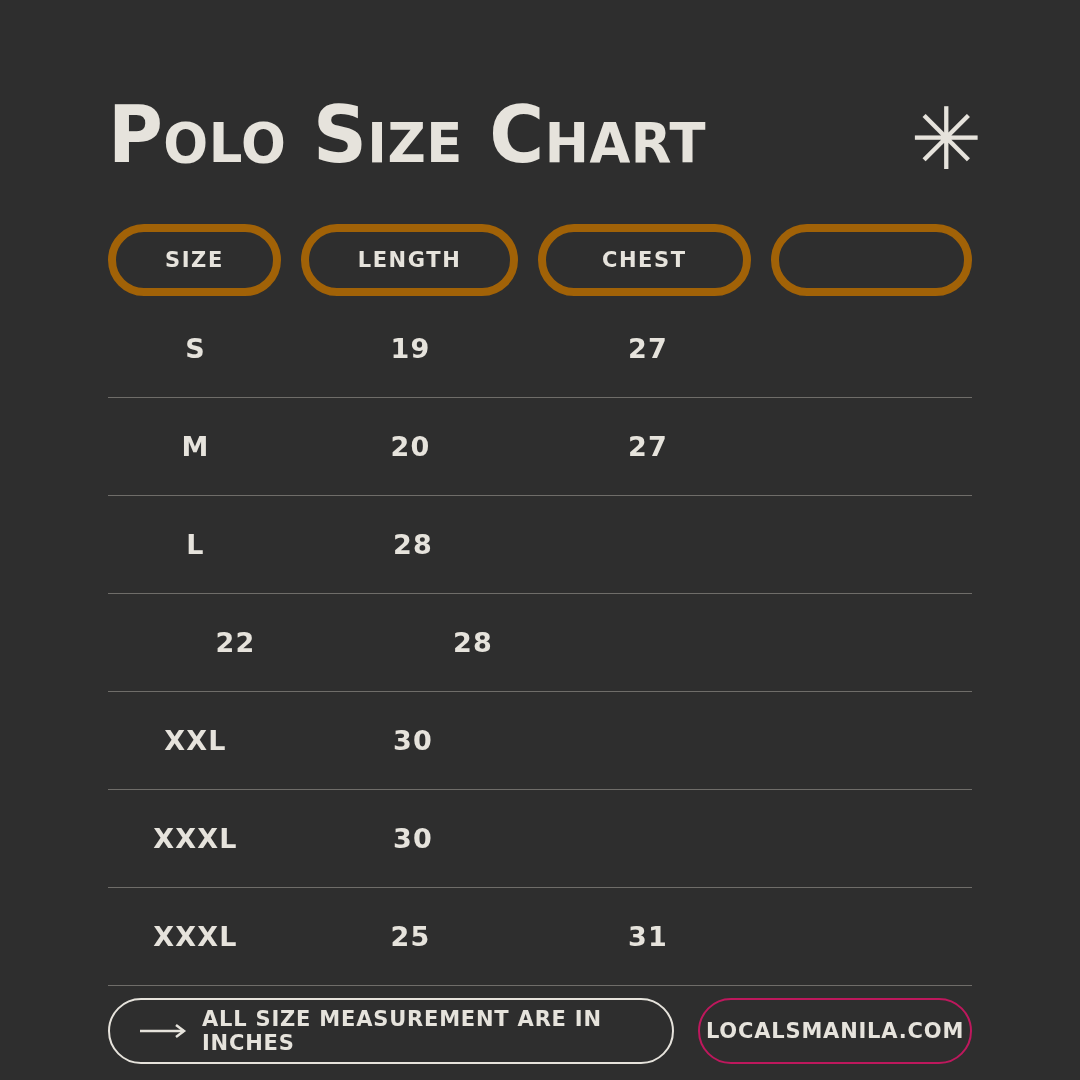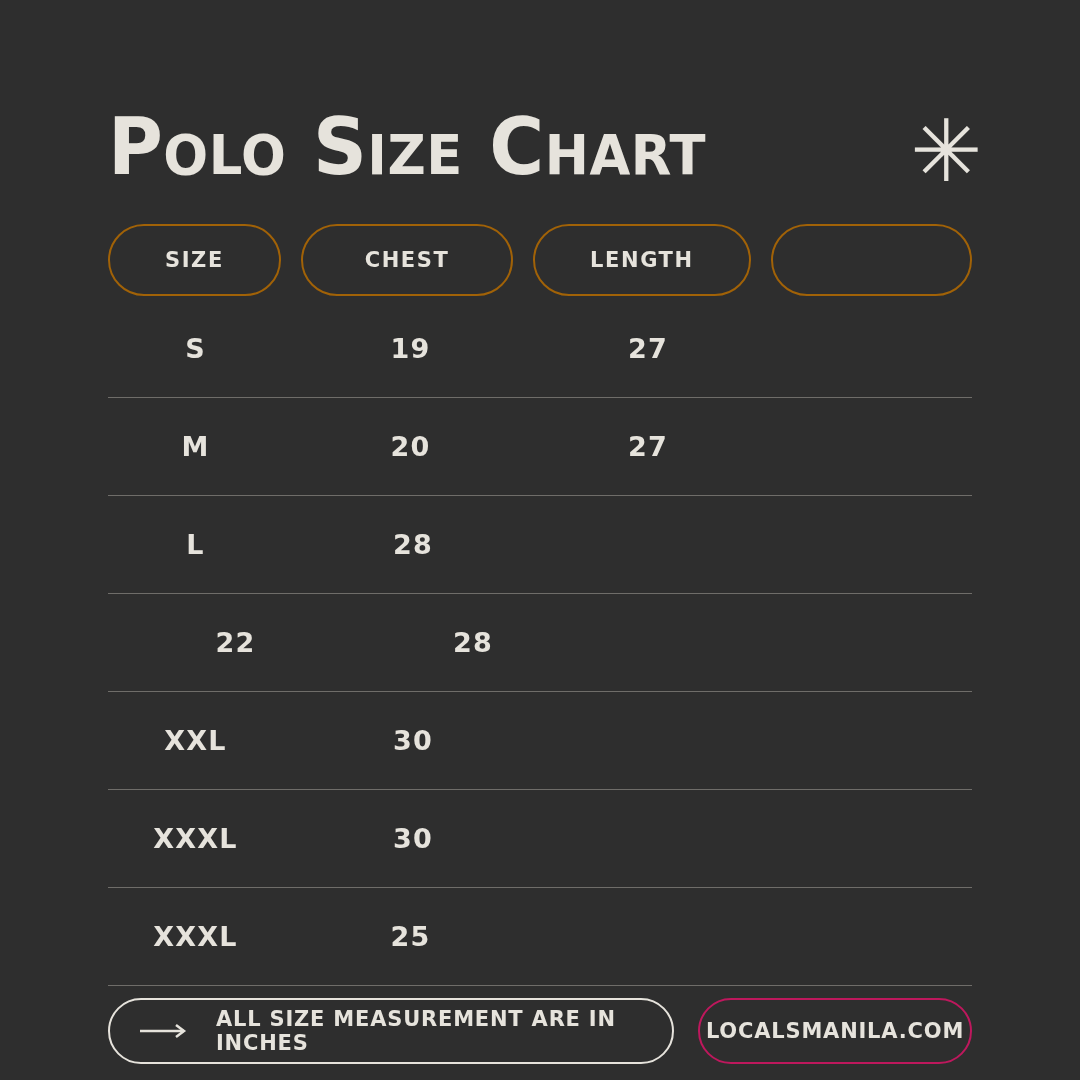--- a/index.html
+++ b/index.html
@@ -16,21 +16,21 @@
     width: 1080px;
     height: 1080px;
     background: #2e2e2e;
     overflow: hidden;
   }
 
   
   .header {
     position: absolute;
     left: 108px;
-    top: 92px;
+    top: 80px;
     width: 880px;
     height: 110px;
     display: flex;
     align-items: center;
     justify-content: space-between;
     text-align: center;
   }
   .title {
     color: #e6e3dc;
     font-family: "DejaVu Sans", sans-serif;
@@ -58,21 +58,21 @@
   .pill-row {
     position: absolute;
     left: 108px;
     top: 224px;
     width: 864px;
     display: flex;
     gap: 20px;
   }
   .pill {
     height: 72px;
-    border: 2px solid #a16207;
+    border: 8px solid #a16207;
     border-radius: 38px;
     display: flex;
     align-items: center;
     justify-content: center;
     color: #e6e3dc;
     font-family: "DejaVu Sans", sans-serif;
     font-weight: 700;
     font-size: 21px;
     letter-spacing: 1.6px;
     font-variant: small-caps;
@@ -122,21 +122,21 @@
     align-items: center;
   }
   .footer-note {
     width: 566px;
     height: 66px;
     border: 2px solid #e6e3dc;
     border-radius: 34px;
     display: flex;
     align-items: center;
     padding-left: 28px;
-    gap: 24px;
+    gap: 10px;
   }
   .arrow-icon {
     display: inline-flex;
     align-items: center;
   }
   .footer-note-text {
     color: #e6e3dc;
     font-family: "DejaVu Sans", sans-serif;
     font-weight: 700;
     font-size: 21px;
@@ -166,22 +166,22 @@
 
 <div class="page">
 
   <div class="header">
     <div class="title">Polo Size Chart</div>
     <div class="asterisk">✳</div>
   </div>
 
   <div class="pill-row">
     <div class="pill size">SIZE</div>
+    <div class="pill length">LENGTH</div>
     <div class="pill chest">CHEST</div>
-    <div class="pill length">LENGTH</div>
     <div class="pill blank"></div>
   </div>
 
   <div class="table">
 
     <div class="row">
       <div class="cell c-size">S</div>
       <div class="cell c-chest">19</div>
       <div class="cell c-length">27</div>
     </div>
@@ -208,20 +208,21 @@
     </div>
 
     <div class="row">
       <div class="cell c-size">XXXL</div>
       <div class="cell c-length">30</div>
     </div>
 
     <div class="row">
       <div class="cell c-size">XXXL</div>
       <div class="cell c-chest">25</div>
+      <div class="cell c-length">31</div>
     </div>
 
   </div>
 
   <div class="footer">
     <div class="footer-note">
       <span class="arrow-icon">
         <svg width="54" height="16" viewBox="0 0 54 16" aria-hidden="true">
           <line x1="2" y1="8" x2="46" y2="8" stroke="#e6e3dc" stroke-width="2.5"></line>
           <polyline points="38,2 46,8 38,14" fill="none" stroke="#e6e3dc" stroke-width="2.5"></polyline>

